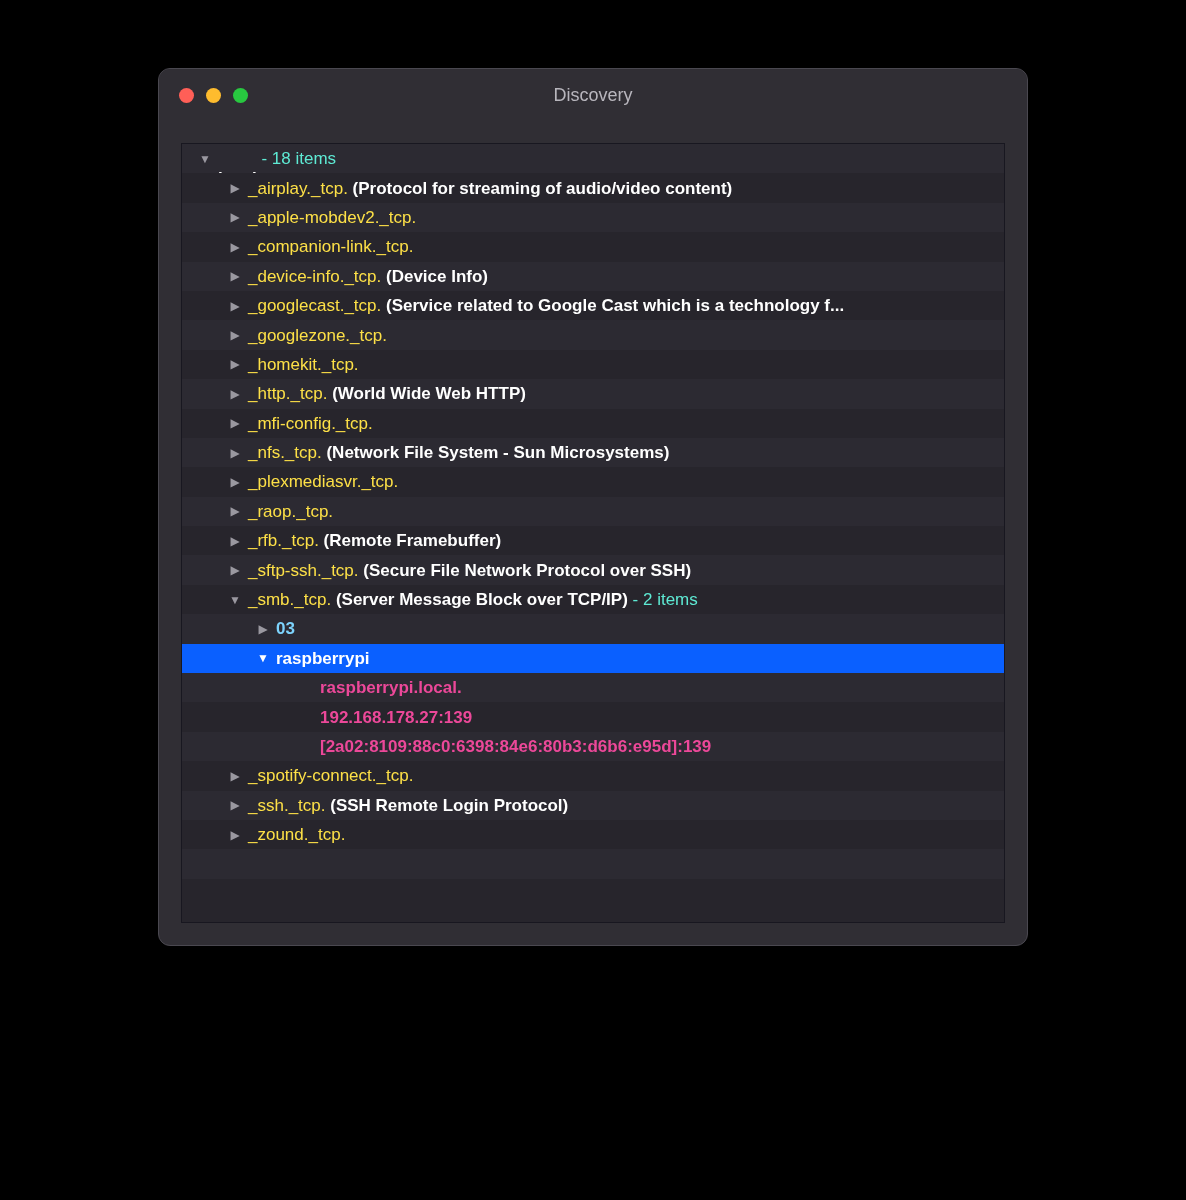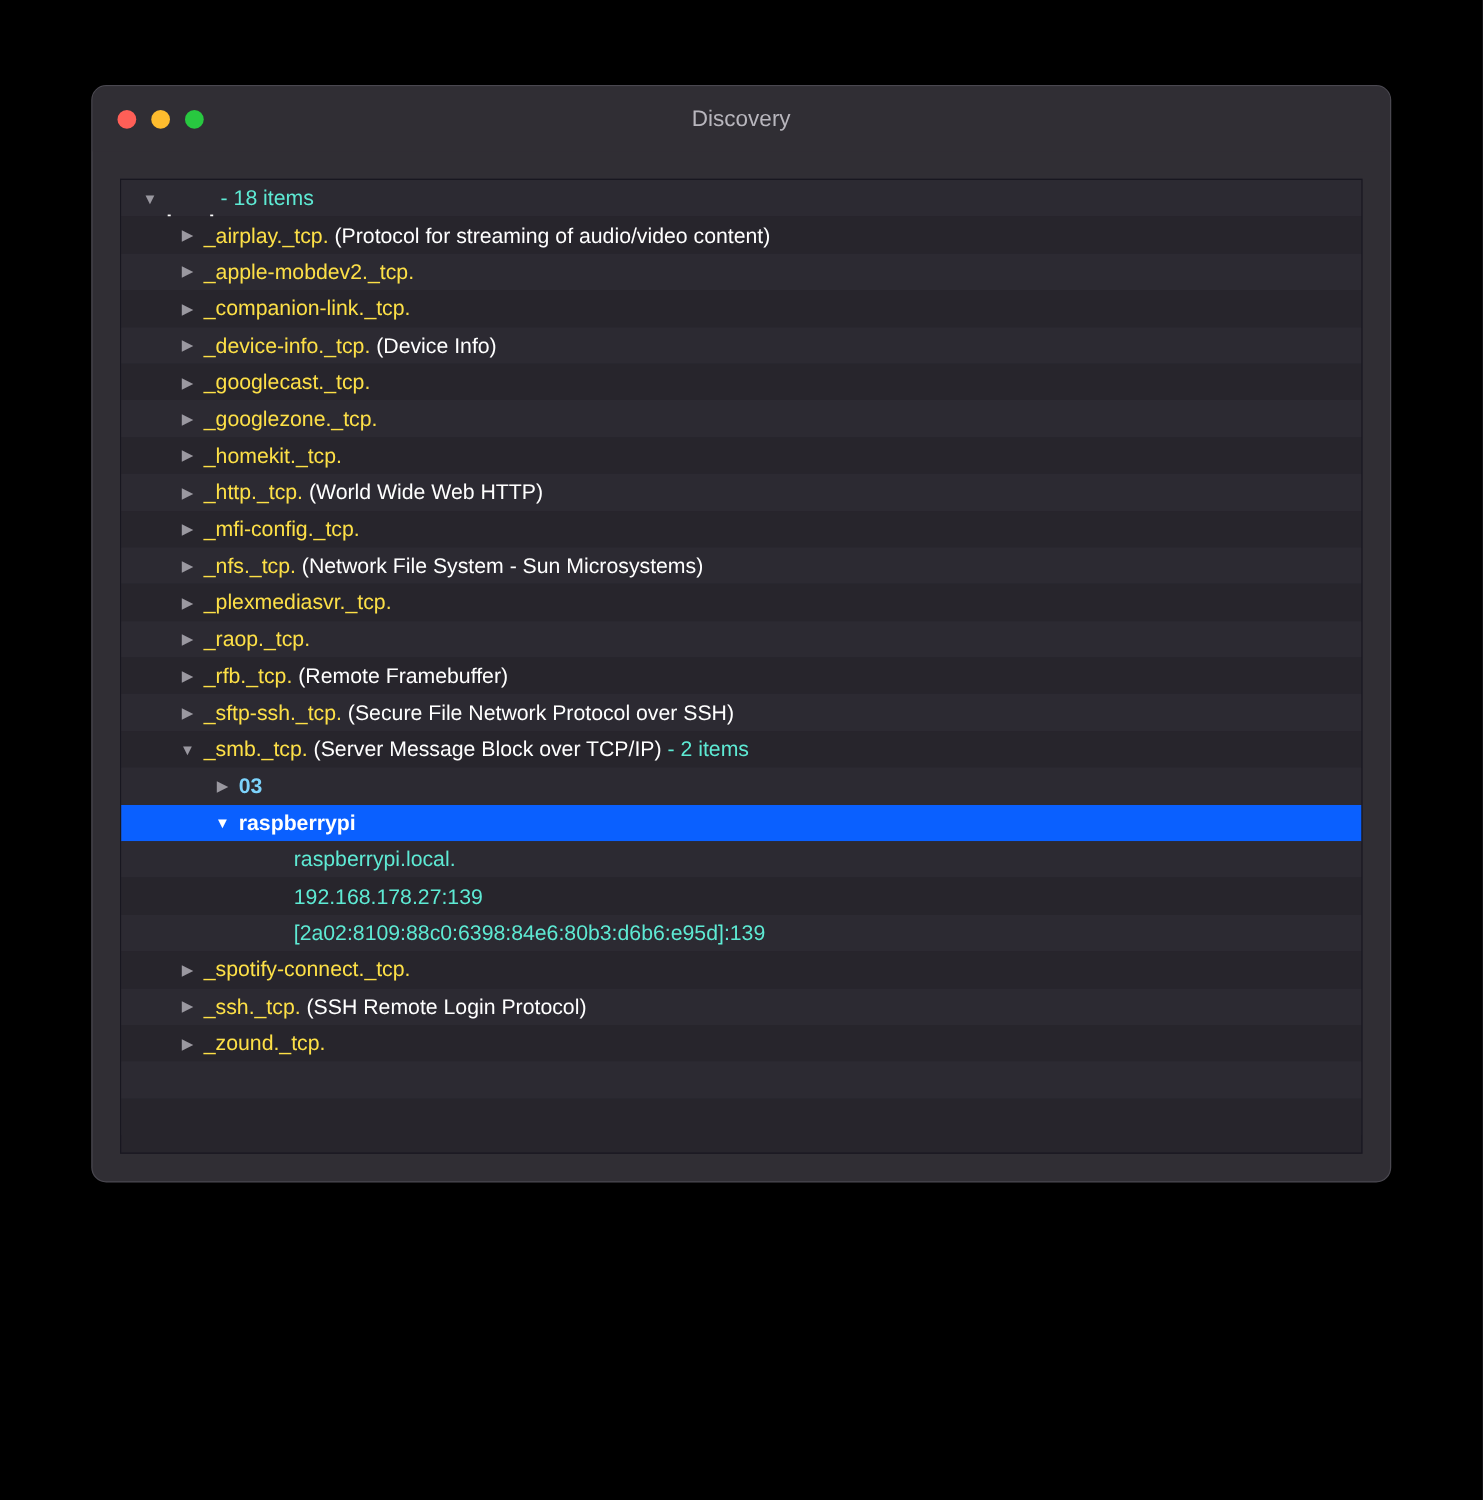--- a/index.html
+++ b/index.html
@@ -7,21 +7,21 @@
       background: #000;
       font-family: -apple-system, BlinkMacSystemFont, "Segoe UI", Helvetica, Arial, sans-serif;
       width: 1186px;
       height: 1200px;
       display: flex;
       align-items: flex-start;
       justify-content: center;
       padding-top: 68px;
     }
     .window {
-      width: 1040px;
+      width: 870px;
       background: #302e34;
       border-radius: 12px;
       border: 1px solid #4a4850;
       box-shadow: 0 20px 60px rgba(0,0,0,0.6);
       overflow: hidden;
       position: relative;
     }
     .titlebar {
       height: 52px;
       display: flex;
@@ -79,25 +79,25 @@
       width: 14px;
       display: inline-flex;
       justify-content: center;
       font-size: 12px;
       color: #9a98a0;
       margin-right: 6px;
       flex-shrink: 0;
     }
     .disclosure.blank { visibility: hidden; }
     .svc-name { color: #fde047; font-weight: 400; }
-    .svc-desc { color: #ffffff; font-weight: 400; }
+    .svc-desc { color: #ffffff; font-weight: 700; }
     .count { color: #5eead4; font-weight: 400; }
     .root-name { color: #ffffff; font-weight: 700; margin-top: 40px; }
     .child-name { color: #7dd3fc; font-weight: 700; }
-    .detail { color: #5eead4; font-weight: 400; text-align: right; }
+    .detail { color: #ec4899; font-weight: 700; text-align: right; }
     .row.selected .child-name { color: #ffffff; }
     .indent-0 { padding-left: 16px; }
     .indent-1 { padding-left: 46px; }
     .indent-2 { padding-left: 74px; }
     .indent-3 { padding-left: 118px; }
   </style>
 </head>
 <body>
 
 <div class="window">
@@ -144,20 +144,21 @@
         <span class="disclosure">▶</span>
         <span class="svc-name">_device-info._tcp.</span>
         <span>&nbsp;</span>
         <span class="svc-desc">(Device Info)</span>
       </div>
 
       <div class="row indent-1">
         <span class="disclosure">▶</span>
         <span class="svc-name">_googlecast._tcp.</span>
         <span>&nbsp;</span>
+        <span class="svc-desc">(Service related to Google Cast which is a technology f...</span>
       </div>
 
       <div class="row indent-1">
         <span class="disclosure">▶</span>
         <span class="svc-name">_googlezone._tcp.</span>
         <span>&nbsp;</span>
         <span class="svc-desc"></span>
       </div>
 
       <div class="row indent-1">

